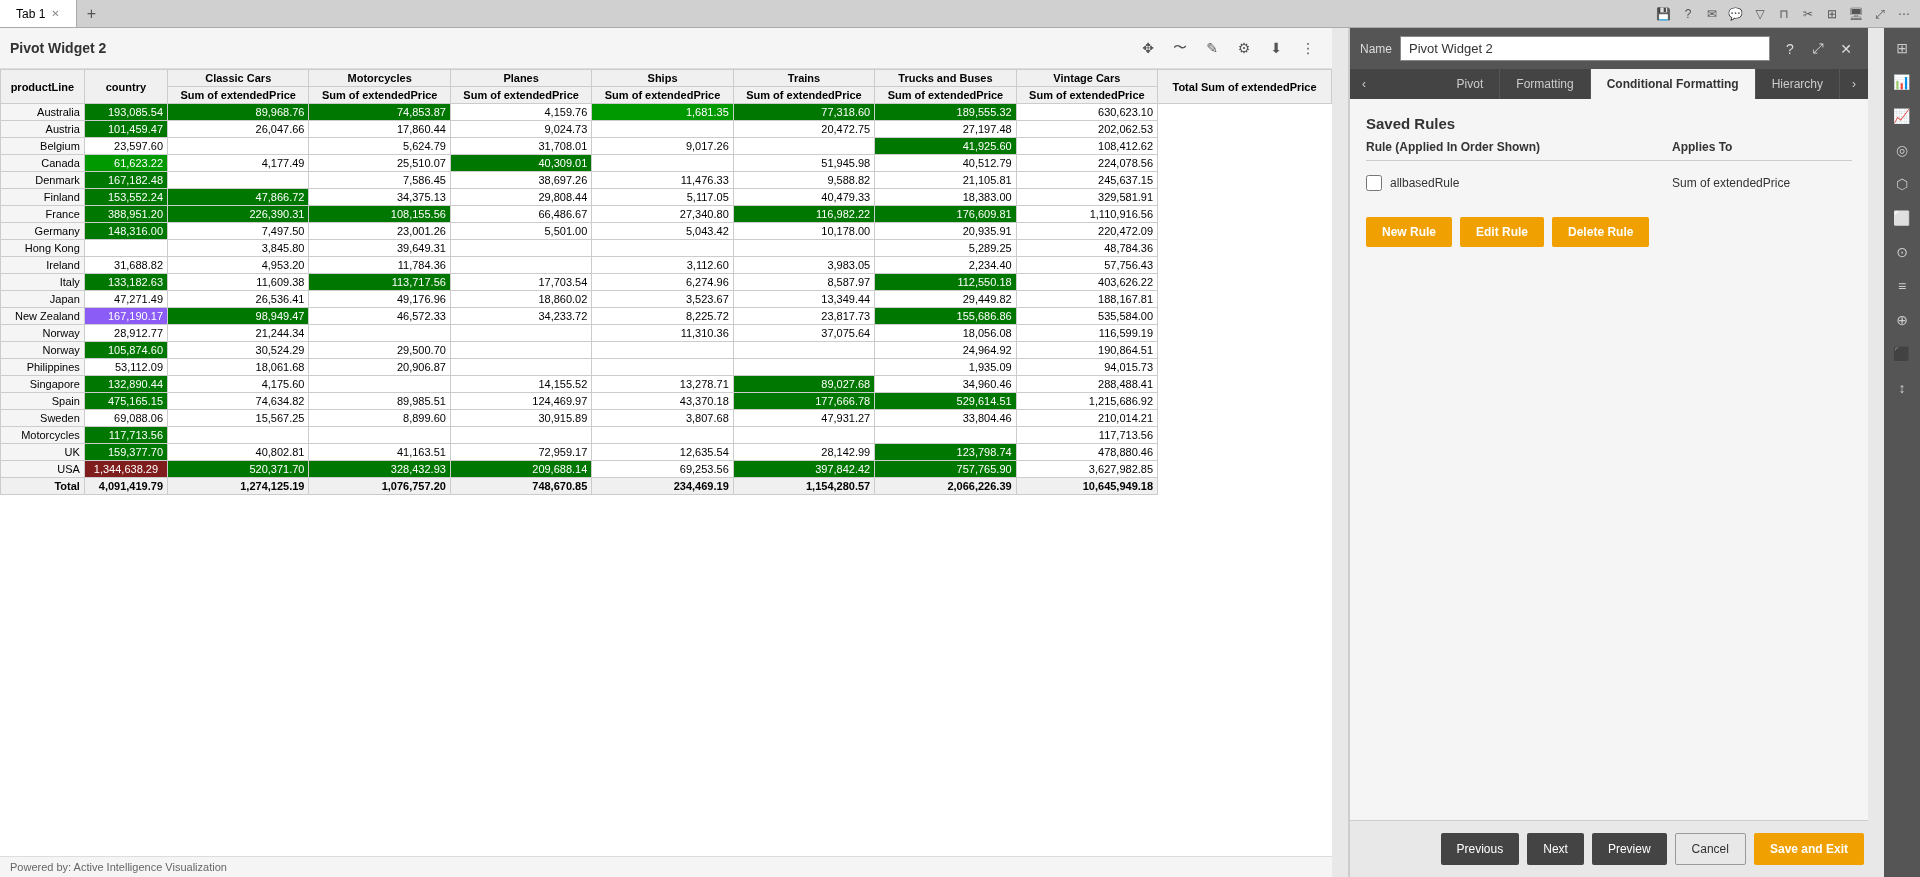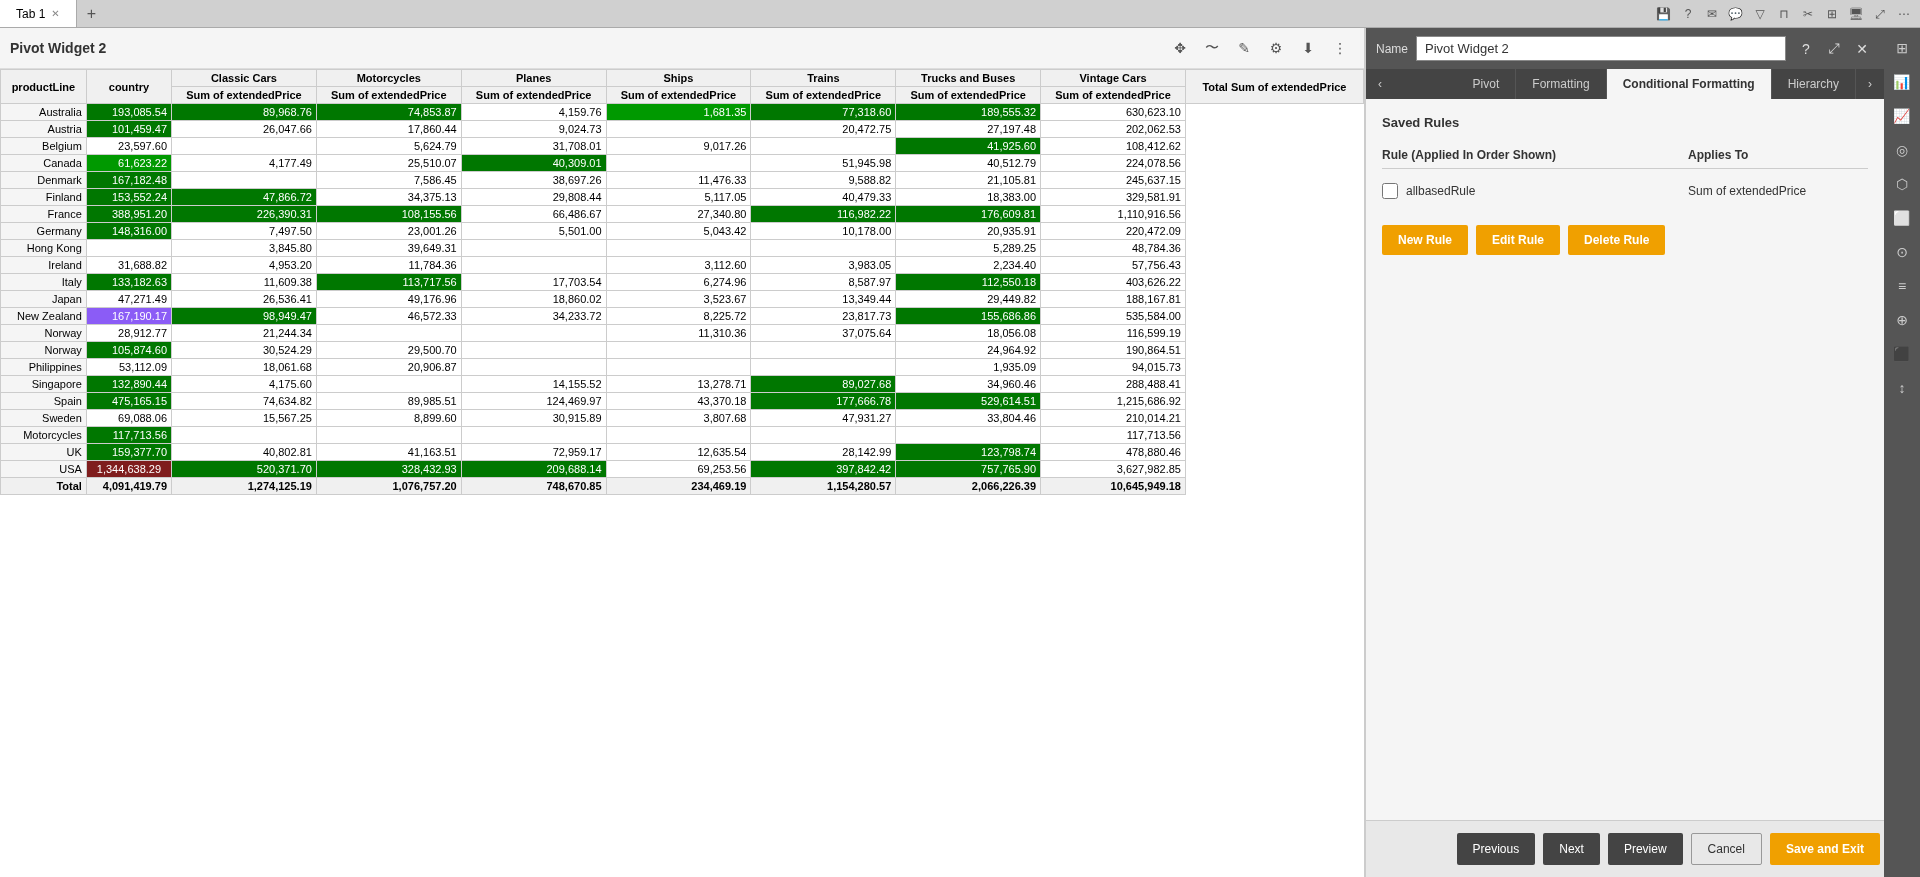--- a/index.html
+++ b/index.html
@@ -12,21 +12,21 @@
     .tab-item {
       display: flex; align-items: center; padding: 0 16px; height: 100%; background: #f0f0f0;
       border-right: 1px solid #aaa; font-size: 12px; cursor: pointer; gap: 6px;
     }
     .tab-item.active { background: #fff; }
     .tab-add { padding: 0 10px; cursor: pointer; font-size: 16px; color: #555; }
     .tab-icons { margin-left: auto; display: flex; gap: 4px; padding-right: 6px; }
     .tab-icon-btn { width: 20px; height: 20px; display: flex; align-items: center; justify-content: center; font-size: 12px; cursor: pointer; color: #555; }
 
     
-    .main-layout { display: flex; height: calc(877px - 28px); }
+    .main-layout { display: flex; height: calc(877px - 28px); gap: 16px; }
 
     
     .pivot-area { flex: 1; background: #fff; display: flex; flex-direction: column; overflow: hidden; position: relative; }
 
     .pivot-title-bar { display: flex; align-items: center; padding: 6px 10px; background: #f5f5f5; border-bottom: 1px solid #ddd; gap: 8px; }
     .pivot-title { font-size: 14px; font-weight: bold; color: #333; }
     .pivot-toolbar { margin-left: auto; display: flex; gap: 4px; }
     .pivot-tool-btn { width: 28px; height: 28px; display: flex; align-items: center; justify-content: center; cursor: pointer; color: #555; font-size: 14px; background: transparent; border: none; }
 
     
@@ -57,21 +57,21 @@
 
     
     .rp-tabs { display: flex; background: #444; }
     .rp-tab { padding: 8px 16px; cursor: pointer; font-size: 12px; color: #ccc; border-right: 1px solid #555; }
     .rp-tab.active { background: #f5f5f5; color: #333; font-weight: bold; }
     .rp-tab-arrow { width: 28px; display: flex; align-items: center; justify-content: center; color: #ccc; cursor: pointer; }
     .rp-tab-arrow.left { margin-right: auto; }
 
     
     .rp-content { flex: 1; padding: 16px; overflow-y: auto; }
-    .saved-rules-label { font-size: 13px; font-weight: bold; color: #333; margin-bottom: 12px; }
+    .saved-rules-label { font-size: 15px; font-weight: bold; color: #333; margin-bottom: 2px; }
     .rules-table-header { display: flex; padding: 6px 0; border-bottom: 1px solid #ccc; margin-bottom: 8px; }
     .rules-col-1 { flex: 1; font-size: 12px; font-weight: bold; color: #333; }
     .rules-col-2 { width: 180px; font-size: 12px; font-weight: bold; color: #333; }
 
     .rule-row { display: flex; align-items: center; padding: 6px 0; gap: 8px; }
     .rule-checkbox { width: 16px; height: 16px; cursor: pointer; }
     .rule-name { flex: 1; font-size: 12px; color: #333; }
     .rule-applies { width: 180px; font-size: 12px; color: #333; }
 
     
@@ -406,20 +406,21 @@
               <td>1,076,757.20</td>
               <td>748,670.85</td>
               <td>234,469.19</td>
               <td>1,154,280.57</td>
               <td>2,066,226.39</td>
               <td>10,645,949.18</td>
             </tr>
           </tbody>
       </table>
     </div>
+    <div class="pivot-footer">Powered by: Active Intelligence Visualization</div>
   </div>
 
   <div class="right-panel">
     <div class="rp-header">
       <span class="rp-name-label">Name</span>
       <input class="rp-name-input" type="text" value="Pivot Widget 2" style="">
       <div class="rp-header-icons">
         <div class="rp-icon-btn">?</div>
         <div class="rp-icon-btn">⤢</div>
         <div class="rp-icon-btn">✕</div>

